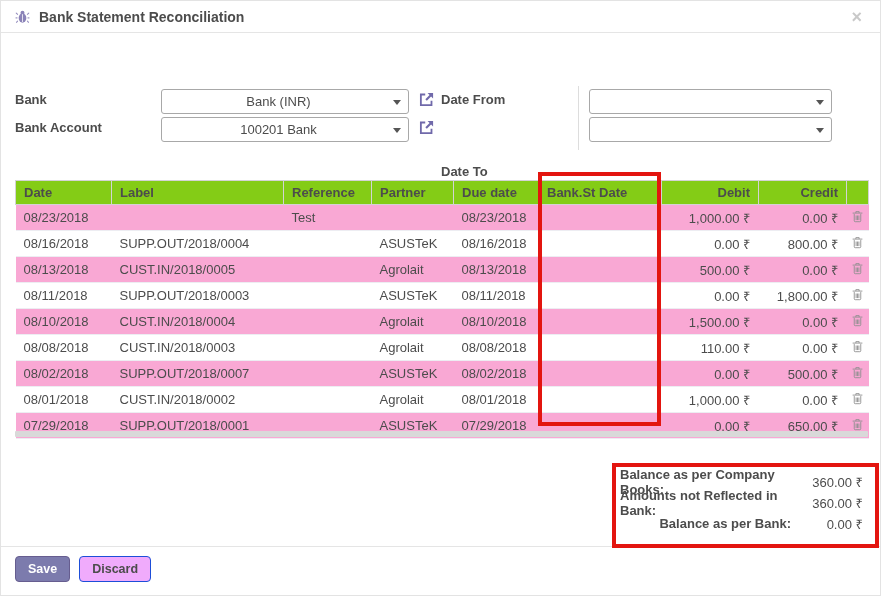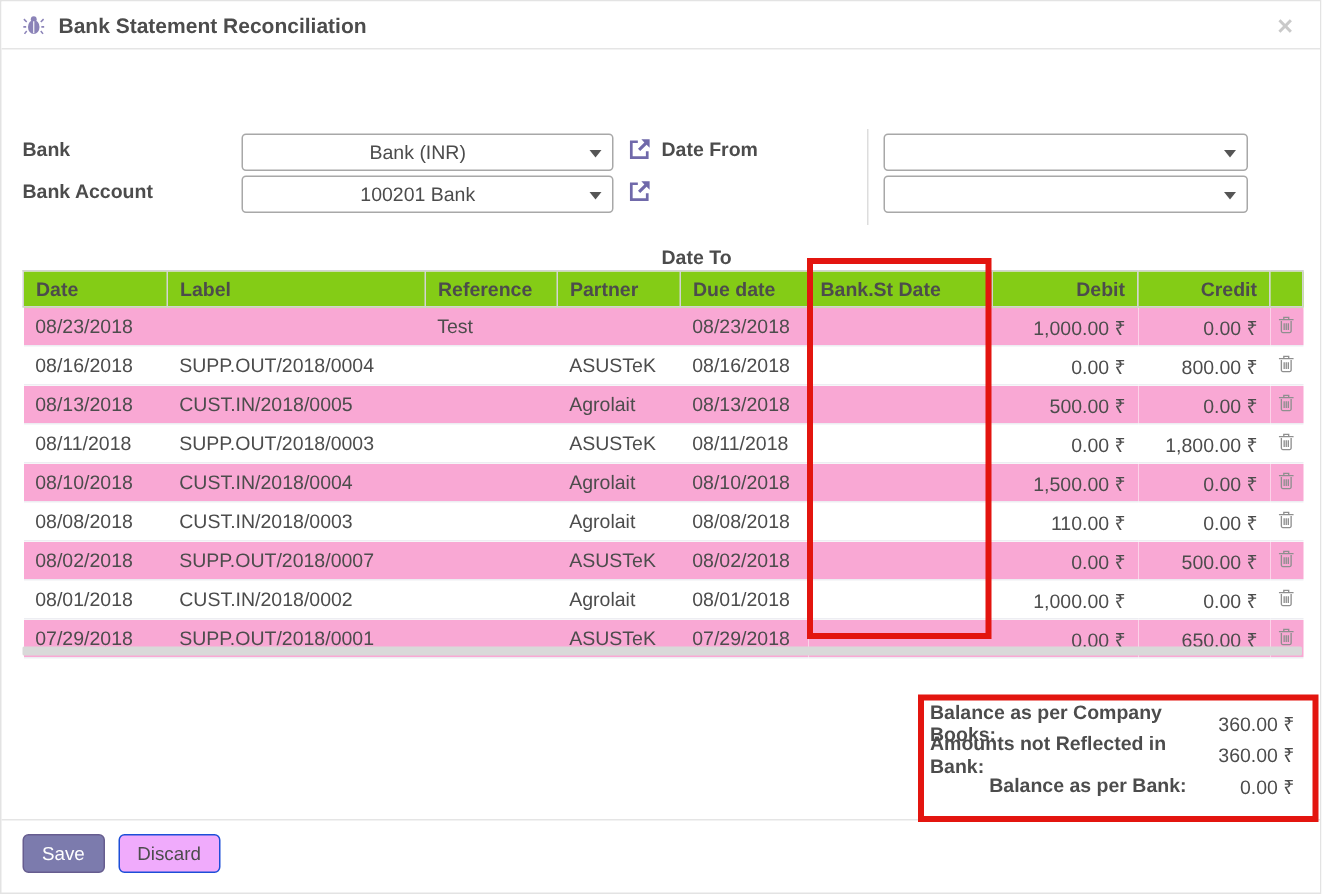--- a/index.html
+++ b/index.html
@@ -71,21 +71,21 @@
     position:absolute; left:611px; top:462px; width:267px; height:85px;
     border:4px solid #e3150f; box-sizing:border-box; padding:4px 12px 0 4px;
   }
   .sum-row { display:flex; justify-content:flex-end; align-items:center; height:21px; }
   .sum-label { font-weight:bold; color:#4c4c4c; }
   .sum-value { width:72px; text-align:right; color:#4c4c4c; }
 
   
   .footer-rule { position:absolute; top:545px; left:0; right:0; border-top:1px solid #e5e5e5; }
   .footer-btns { position:absolute; top:555px; left:14px; display:flex; gap:9px; }
-  .btn { font-family:"Liberation Sans", sans-serif; font-size:12.5px; border-radius:4px; padding:5px 12px; cursor:pointer; }
+  .btn { font-family:"Liberation Sans", sans-serif; font-size:12.5px; border-radius:4px; padding:5px 12px; cursor:pointer;font-weight:bold; }
   .btn-save { background:#7c7bad; color:#fff; border:1px solid #665d8f; }
   .btn-discard { background:#f0abfc; color:#4c4c4c; border:1px solid #1d4ed8; }
 </style>
 </head>
 <body>
 
 <div class="page">
 
   <div class="modal-header">
     <span style="line-height:0;">

